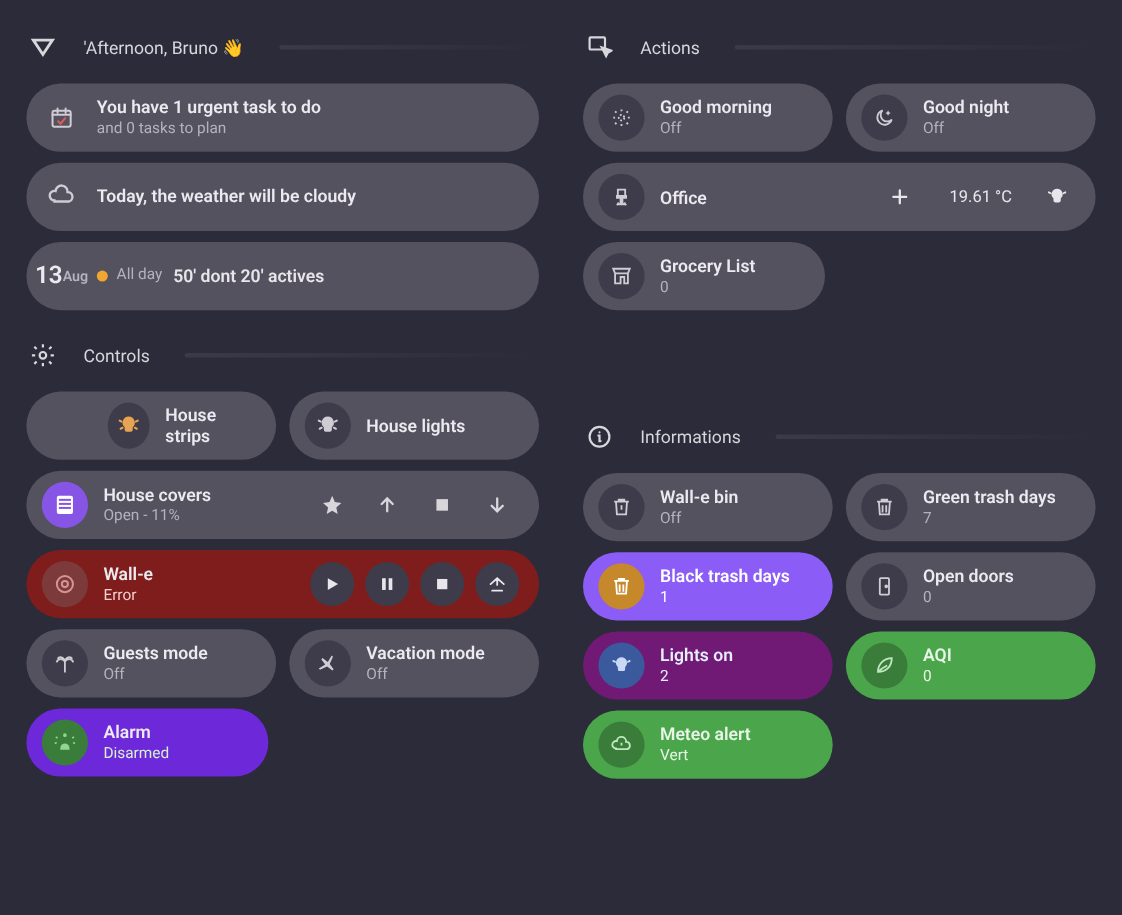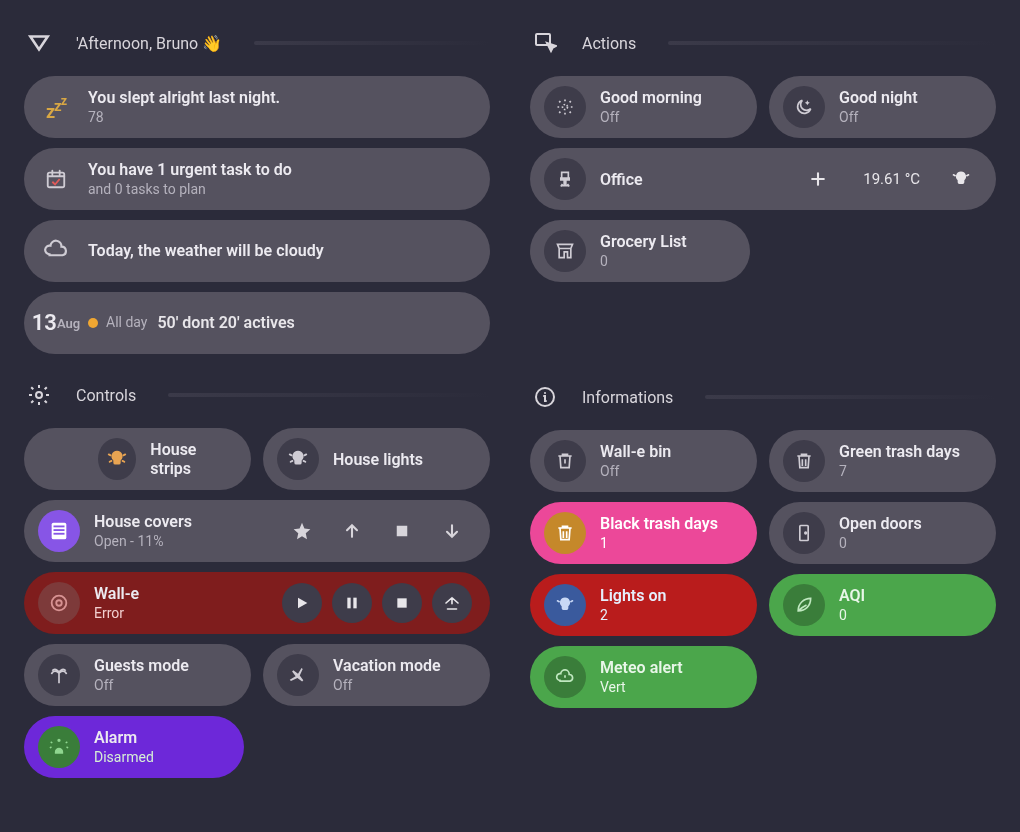--- a/index.html
+++ b/index.html
@@ -82,25 +82,25 @@
 
   .walle-card { background:#7f1d1d; }
   .walle-card .ic-wrap { background:#7d3a3a; color:#d89393;}
   .walle-card .ctrl-actions .ab { background:#3e3c4a; color:#e8e6ea;}
 
   .alarm-card { background:#6d28d9; width:220px;}
   .alarm-card .ic-wrap { background:#3a7d3a; color:#8fd68f;}
   .alarm-card .sub{color:#d6efd6;}
 
   
-  .info-black { background:#ec4899; }
+  .info-black { background:#8b5cf6; }
   .info-black .ic-wrap{background:#c5882a;color:#fff;}
   .info-black .title,.info-black .sub{color:#fff;}
 
-  .info-blue { background:#b91c1c; }
+  .info-blue { background:#701a75; }
   .info-blue .ic-wrap{background:#3a5a9d;color:#c9d8f5;}
   .info-blue .title,.info-blue .sub{color:#e6eefc;}
 
   .info-green { background:#4ba64b; }
   .info-green .ic-wrap{background:#3a7d3a;color:#c0e8c0;}
   .info-green .title,.info-green .sub{color:#e8f6e8;}
 
   .col2-sub { display:flex; gap:12px; }
   .col2-sub > div { flex:1; display:flex; flex-direction:column; }
 
@@ -116,29 +116,20 @@
     <div class="sec-head">
       <span class="sh-icon">
         <svg width="26" height="26" viewBox="0 0 24 24" fill="none" stroke="currentColor" stroke-width="2.4">
             <path d="M4 6 L12 18 L20 6 Z"></path>
           </svg>
       </span>
       <span class="sh-title">'Afternoon, Bruno 👋</span>
       <span class="sh-rule"></span>
     </div>
 
-    <div class="card simple">
-      <span class="ic-wrap">
-          <span class="zzz">z<sup>z<sup>z</sup></sup></span>
-        </span>
-      <div class="txt">
-        <span class="title">You slept alright last night.</span>
-        <span class="sub">78</span>
-      </div>
-    </div>
 
     <div class="card simple">
       <span class="ic-wrap cal-ic">
         <svg width="22" height="22" viewBox="0 0 24 24" fill="none" stroke="currentColor" stroke-width="2">
             <rect x="3" y="5" width="18" height="16" rx="2"></rect>
             <path d="M3 9h18M8 3v4M16 3v4" stroke-linecap="round"></path>
             <path d="M8 15l3 3 5-6" stroke="#e05a5a" fill="none"></path>
           </svg>
       </span>
       <div class="txt">

